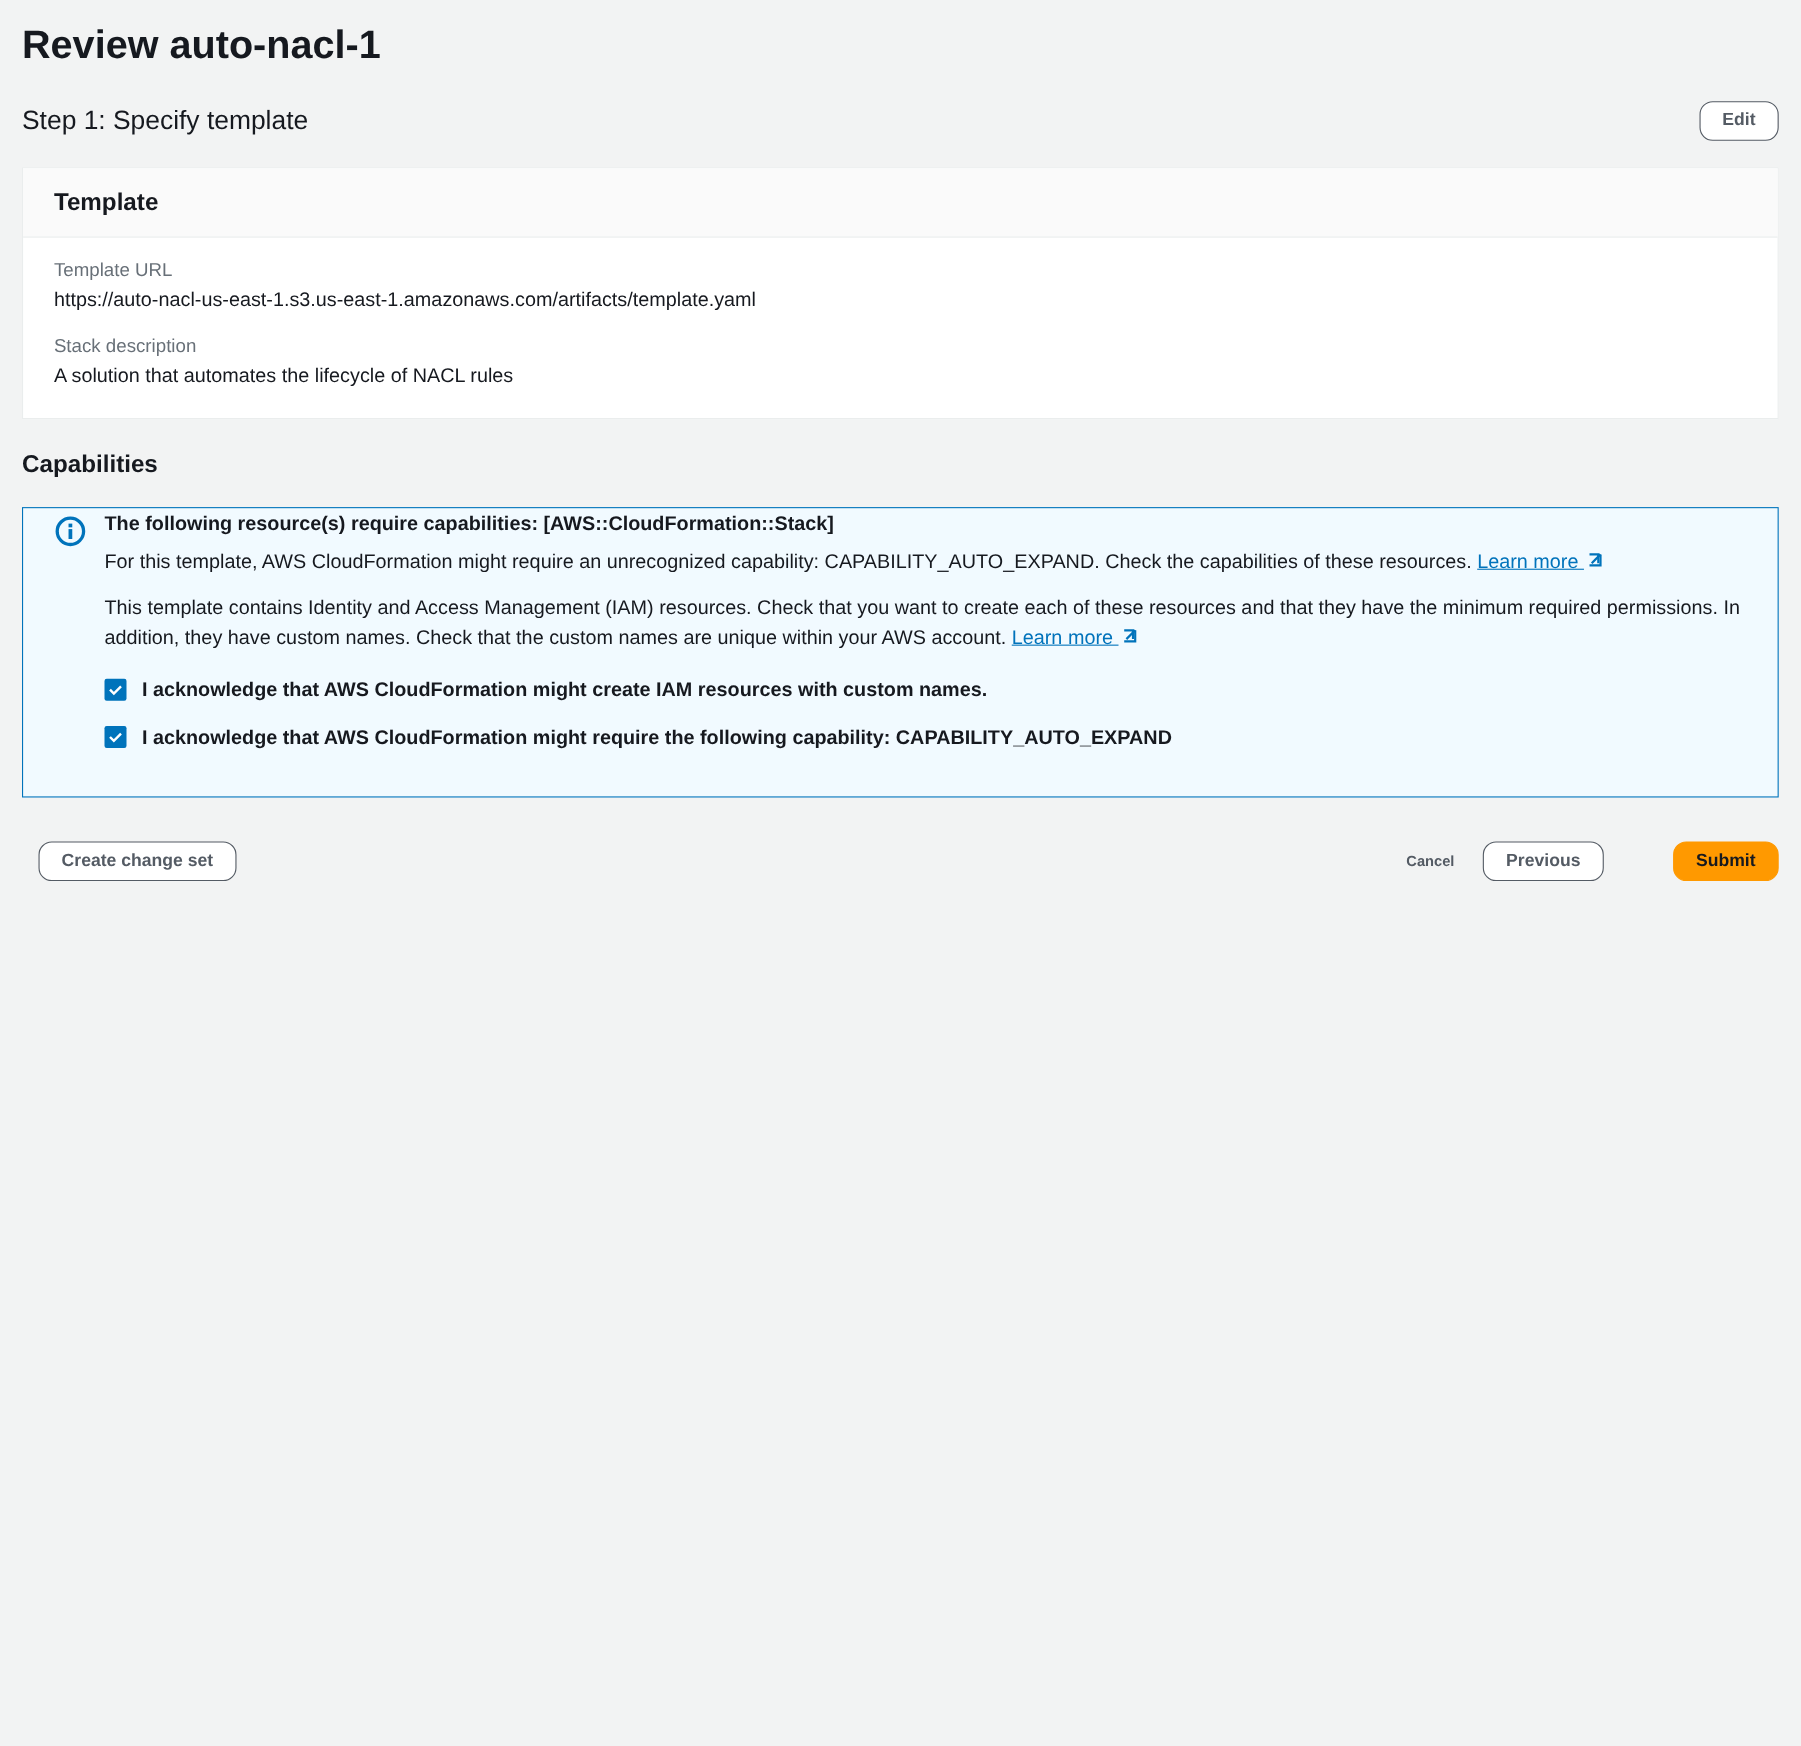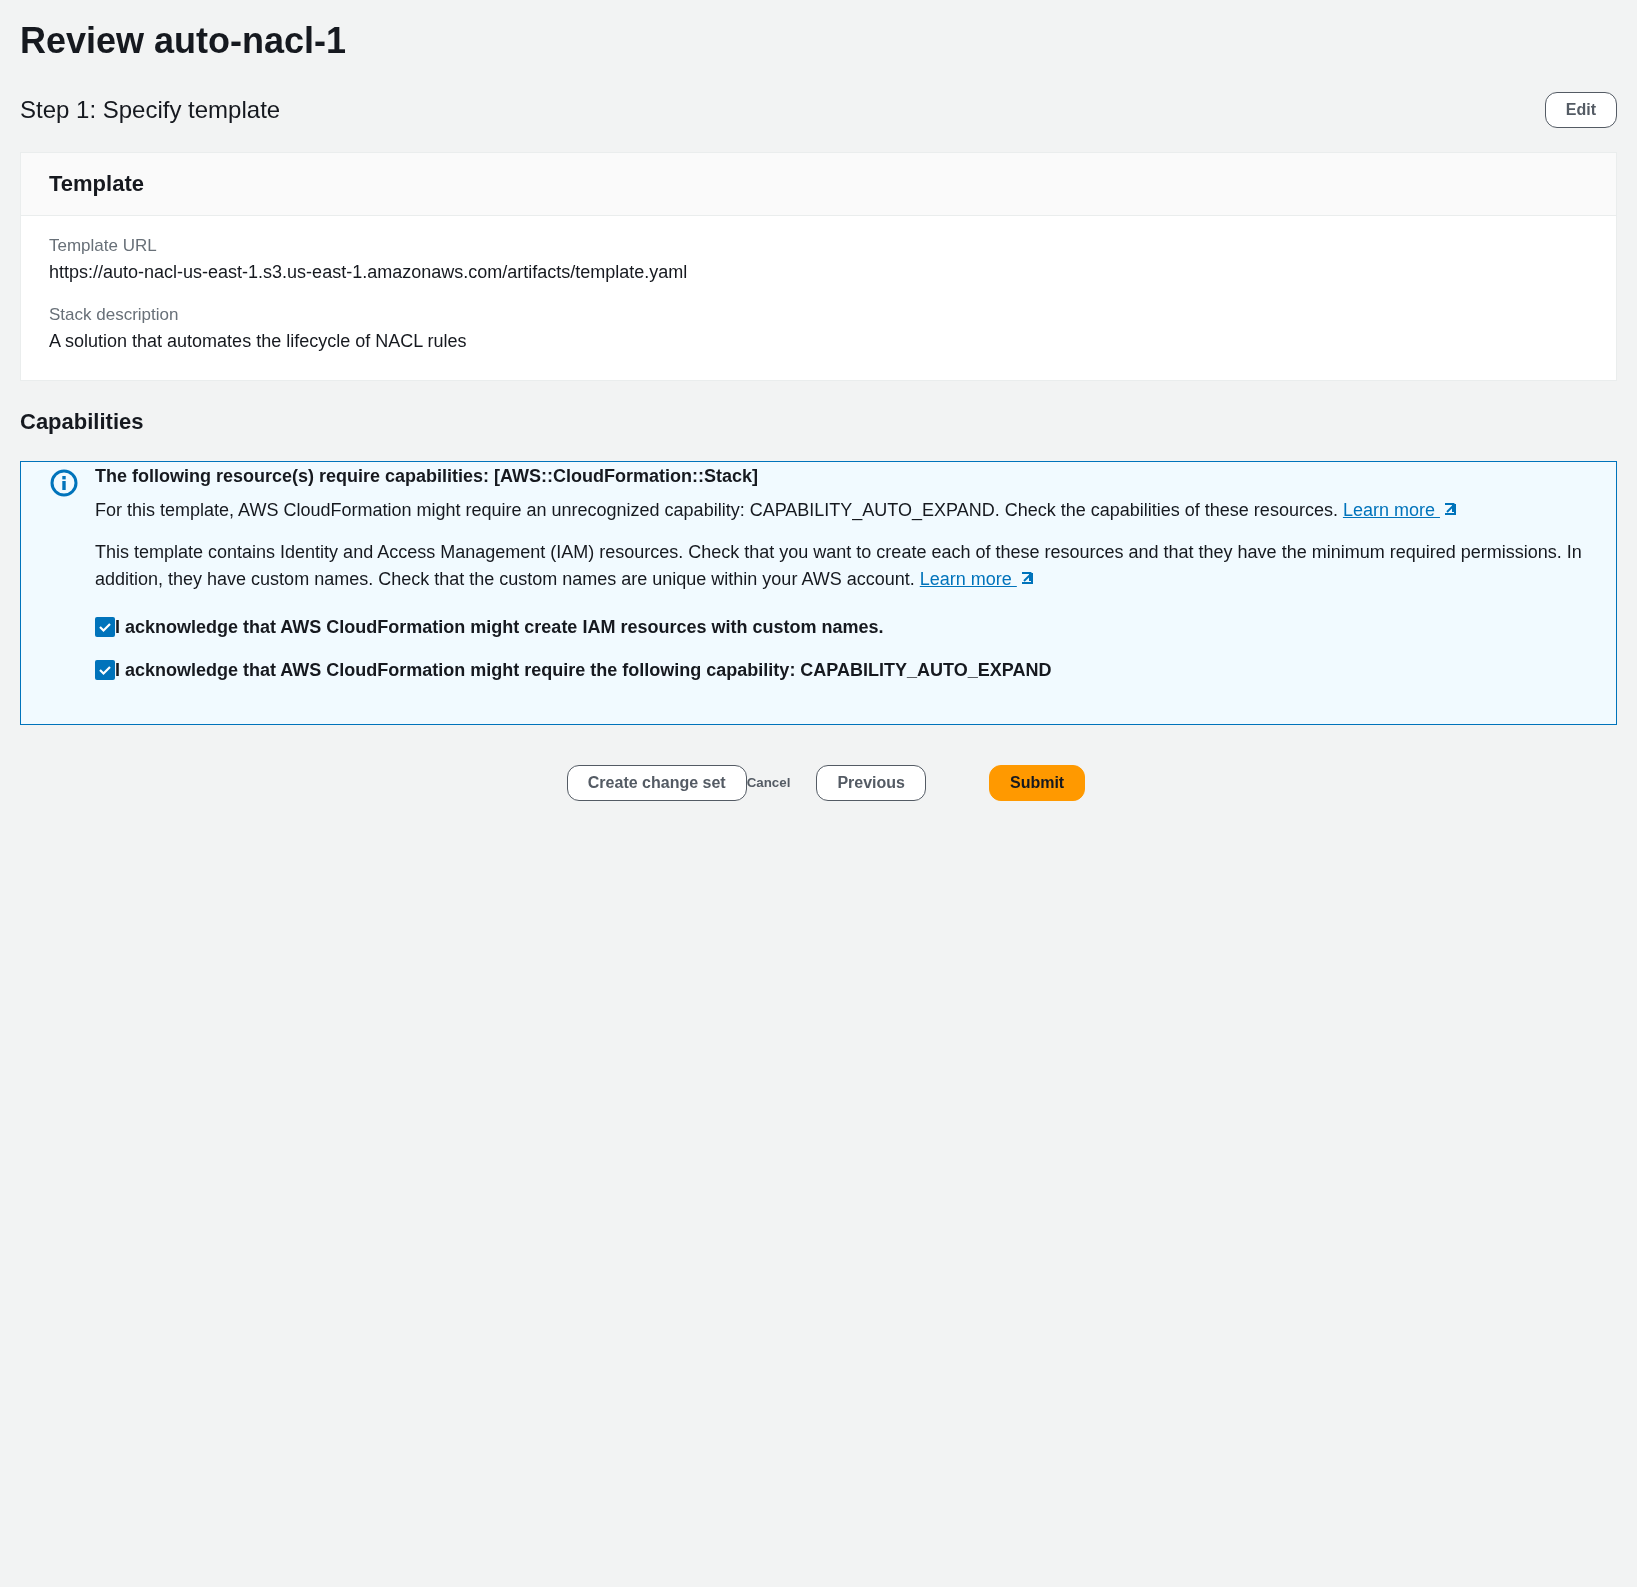--- a/index.html
+++ b/index.html
@@ -130,20 +130,21 @@
       display: inline-block;
       vertical-align: middle;
       margin-left: 2px;
     }
     .ack-list {
       margin-top: 20px;
     }
     .ack-item {
       display: flex;
       align-items: flex-start;
+      gap: 14px;
       margin-bottom: 16px;
     }
     .ack-checkbox {
       width: 20px;
       height: 20px;
       background: #0073bb;
       border-radius: 2px;
       display: flex;
       align-items: center;
       justify-content: center;
@@ -153,21 +154,21 @@
     }
     .ack-label {
       font-size: 18px;
       font-weight: 700;
       color: #16191f;
       line-height: 1.5;
       cursor: pointer;
     }
     .footer-actions {
       display: flex;
-      justify-content: center;
+      justify-content: space-between;
       align-items: center;
       margin-top: 40px;
       padding-left: 15px;
     }
     .footer-left {
       display: flex;
     }
     .footer-right {
       display: flex;
       gap: 26px;

